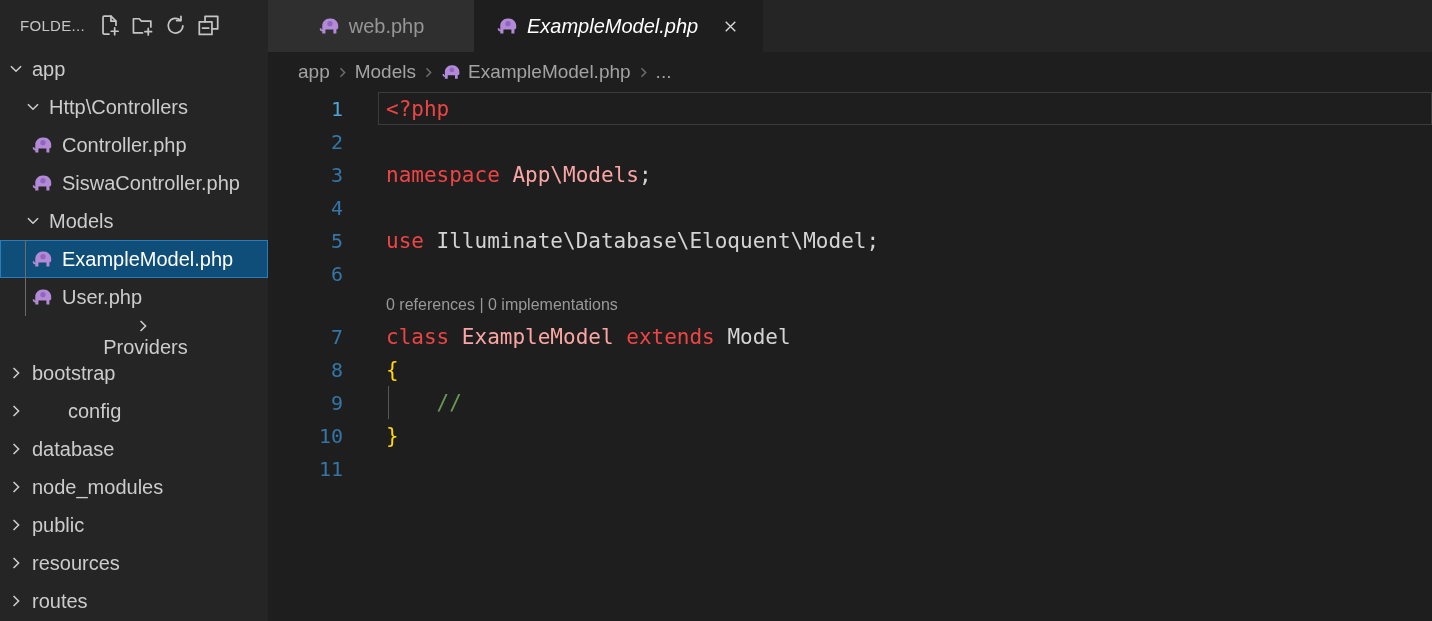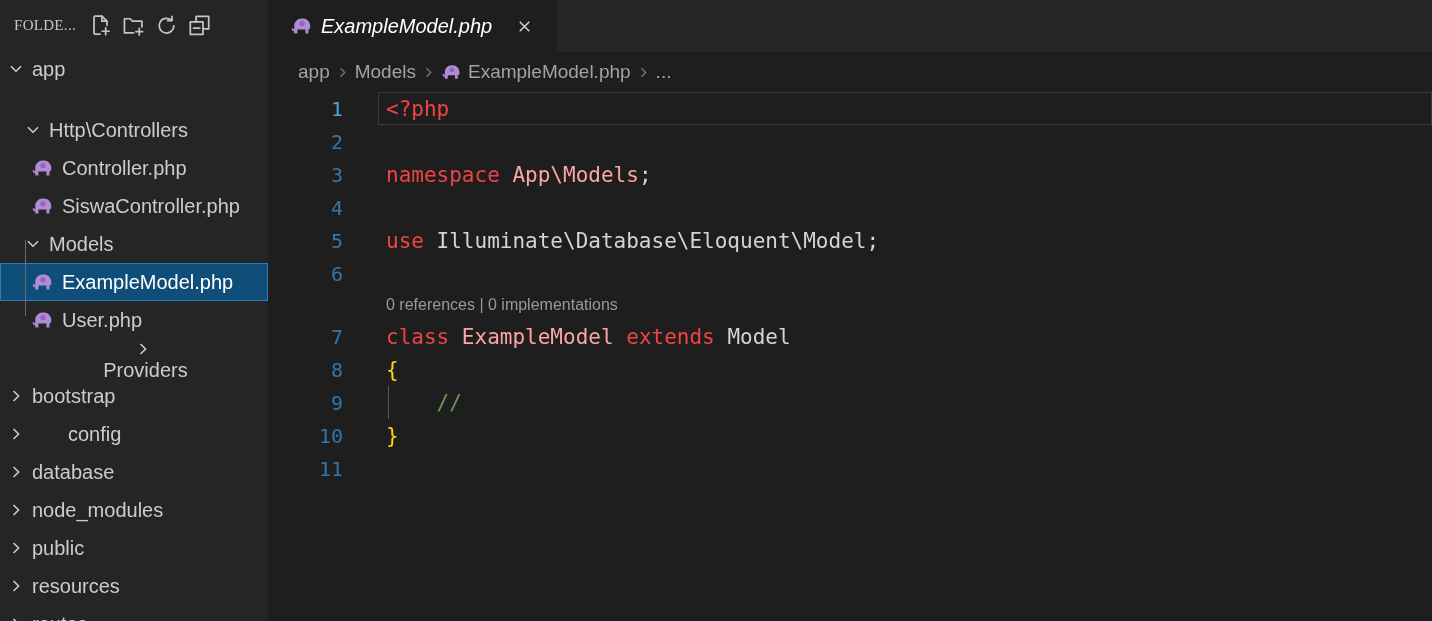--- a/index.html
+++ b/index.html
@@ -4,21 +4,21 @@
 <style>
   html,body{margin:0;padding:0;}
   body{
     width:1432px;height:621px;overflow:hidden;background:#1e1e1e;
     font-family:"Liberation Sans",sans-serif;color:#cccccc;
   }
   .app{display:flex;width:1432px;height:621px;}
 
   
   .sidebar{width:268px;flex:none;background:#252526;position:relative;overflow:hidden;}
-  .sb-header{height:50px;display:flex;align-items:center;padding:0 8px 0 14px;font-family:Liberation Serif, serif;}
+  .sb-header{height:50px;display:flex;align-items:center;padding:0 8px 0 20px;}
   .sb-title{font-size:15px;color:#c5c5c5;letter-spacing:.3px;white-space:nowrap;flex:none;cursor:pointer;}
   .sb-actions{display:flex;gap:7px;margin-left:12px;align-items:center;}
   .abtn{width:26px;height:26px;display:flex;align-items:center;justify-content:center;border-radius:4px;cursor:pointer;}
   .abtn svg{display:block;}
 
   .tree{position:relative;}
   .trow{height:38px;display:flex;align-items:center;cursor:pointer;font-size:20px;position:relative;}
   .trow .twisty{width:20px;height:20px;flex:none;margin-right:6px;display:flex;align-items:center;justify-content:center;}
   .trow .ficon{width:22px;height:22px;flex:none;margin-right:9px;display:flex;align-items:center;justify-content:center;}
   .trow .lbl{white-space:nowrap;color:#cccccc;}
@@ -106,21 +106,21 @@
     <div class="tree">
       <div class="tree-guide"></div>
     <div class="trow" style="padding-left: 6px;">
           <span class="twisty">
             <svg width="18" height="18" viewBox="0 0 16 16" fill="none" stroke="#cccccc" stroke-width="1.4">
               <path d="M3.5 5.5 L8 10 L12.5 5.5"></path>
             </svg>
           </span>
           <span class="lbl">app</span>
         </div>
-        <div class="trow" style="padding-left: 23px; margin-top: 23px;">
+        <div class="trow" style="padding-left: 23px;">
           <span class="twisty">
             <svg width="18" height="18" viewBox="0 0 16 16" fill="none" stroke="#cccccc" stroke-width="1.4">
               <path d="M3.5 5.5 L8 10 L12.5 5.5"></path>
             </svg>
           </span>
           <span class="lbl">Http\Controllers</span>
         </div>
         <div class="trow" style="padding-left: 31px;">
           <span class="ficon">
             <svg width="22" height="22" viewBox="0 0 16 16">
@@ -227,20 +227,29 @@
               <path d="M5.8 3.5 L10.3 8 L5.8 12.5"></path>
             </svg>
           </span>
           <span class="lbl">routes</span>
         </div>
       </div>
   </aside>
 
   <main class="main">
     <div class="tabbar">
+        <div class="tab">
+          <span class="ficon">
+            <svg width="22" height="22" viewBox="0 0 16 16">
+              <path fill="#b28ad6" d="M3.1 13.4 L3.1 11.9 C2.1 11.9 1.3 11.1 1.3 10.1 L1.3 9.6 L2.5 9.6 L2.5 10.1 C2.5 10.4 2.8 10.7 3.1 10.7 L3.1 7.9 C3.1 5 5.5 2.6 8.4 2.6 L9.4 2.6 C12.3 2.6 14.7 5 14.7 7.9 L14.7 9.3 C14.7 9.9 14.2 10.4 13.6 10.4 L13.4 10.4 L13.4 13.4 L11.2 13.4 L11.2 10.5 L5.4 10.5 L5.4 13.4 Z"></path>
+              <circle cx="8.7" cy="6.3" r="1.9" fill="#9066c0"></circle>
+            </svg>
+          </span>
+          <span class="lbl">web.php</span>
+        </div>
         <div class="tab active">
           <span class="ficon">
             <svg width="22" height="22" viewBox="0 0 16 16">
               <path fill="#b28ad6" d="M3.1 13.4 L3.1 11.9 C2.1 11.9 1.3 11.1 1.3 10.1 L1.3 9.6 L2.5 9.6 L2.5 10.1 C2.5 10.4 2.8 10.7 3.1 10.7 L3.1 7.9 C3.1 5 5.5 2.6 8.4 2.6 L9.4 2.6 C12.3 2.6 14.7 5 14.7 7.9 L14.7 9.3 C14.7 9.9 14.2 10.4 13.6 10.4 L13.4 10.4 L13.4 13.4 L11.2 13.4 L11.2 10.5 L5.4 10.5 L5.4 13.4 Z"></path>
               <circle cx="8.7" cy="6.3" r="1.9" fill="#9066c0"></circle>
             </svg>
           </span>
           <span class="lbl">ExampleModel.php</span>
           <span class="close">
             <svg width="17" height="17" viewBox="0 0 16 16" fill="none" stroke="#d8d8d8" stroke-width="1.3">

